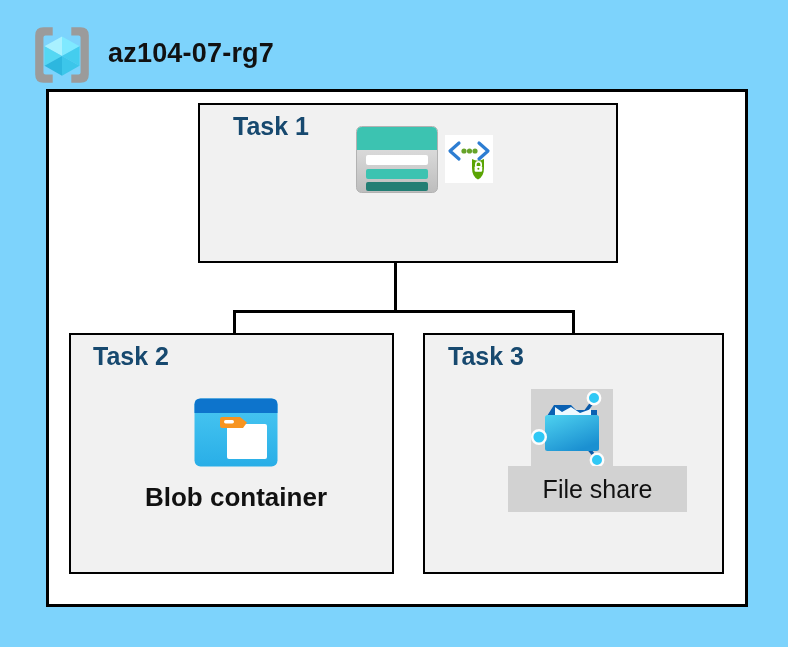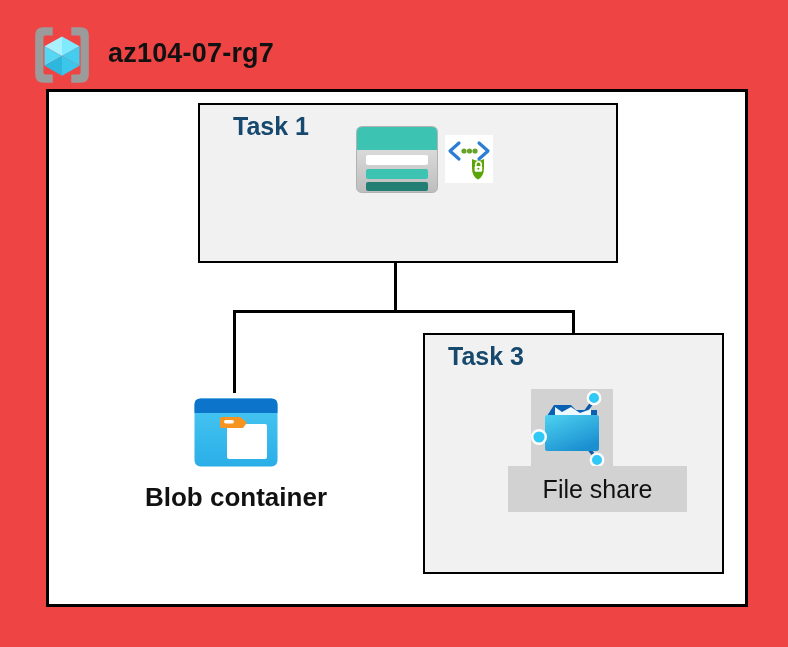--- a/index.html
+++ b/index.html
@@ -1,18 +1,18 @@
 <!DOCTYPE html>
 <html><head>
 <meta charset="utf-8">
 <style>
   * { margin:0; padding:0; box-sizing:border-box; }
   html,body { width:788px; height:647px; background:#ffffff; overflow:hidden;
               font-family:"Liberation Sans", sans-serif; }
-  .stage { position:relative; width:788px; height:647px; background:#ef4444; }
+  .stage { position:relative; width:788px; height:647px; background:#7dd3fc; }
 
   .rg-icon { position:absolute; left:29px; top:22px; width:66px; height:66px; }
   .rg-title { position:absolute; left:108px; top:38px; font-size:27px; font-weight:700;
               color:#111; letter-spacing:0.2px; }
 
   .outer-box { position:absolute; left:46px; top:89px; width:702px; height:518px;
                border:3px solid #000; background:#fff; }
 
   .task-box { position:absolute; background:#f1f1f1; border:2.5px solid #000; }
   .task1 { left:198px; top:103px; width:420px; height:160px; }
@@ -94,20 +94,23 @@
     <circle cx="19" cy="16" r="2.6" fill="#66a32a"></circle>
     <circle cx="24.5" cy="16" r="2.6" fill="#66a32a"></circle>
     <circle cx="30" cy="16" r="2.6" fill="#66a32a"></circle>
     <path d="M27,24 q6,3.5 12,0 v9 q0,8.5 -6,11.5 q-6,-3 -6,-11.5 z" fill="#5aa403"></path>
     <path d="M30.8,31 v-1.6 q0,-2.6 2.7,-2.6 q2.7,0 2.7,2.6 V31" fill="none" stroke="#ffffff" stroke-width="1.6"></path>
     <rect x="29.6" y="31" width="7.6" height="5.8" rx="1.2" fill="#ffffff"></rect>
     <circle cx="33.4" cy="33.8" r="1" fill="#5aa403"></circle>
   </svg>
 
 
+  <div class="task-box task2">
+    <div class="task-label t2-label">Task 2</div>
+  </div>
 
   <svg class="blob-icon" viewBox="0 0 84 69">
     <defs>
       <linearGradient id="bc" x1="0" y1="0" x2="0" y2="1">
         <stop offset="0" stop-color="#4ac8f2"></stop>
           <stop offset="1" stop-color="#29aee7"></stop>
       </linearGradient>
     </defs>
     <rect x="0.5" y="0.5" width="83" height="68" rx="6" fill="url(#bc)"></rect>
     <path d="M6.5,0.5 H77.5 Q83.5,0.5 83.5,6.5 V15 H0.5 V6.5 Q0.5,0.5 6.5,0.5 Z" fill="#0d74cc"></path>

